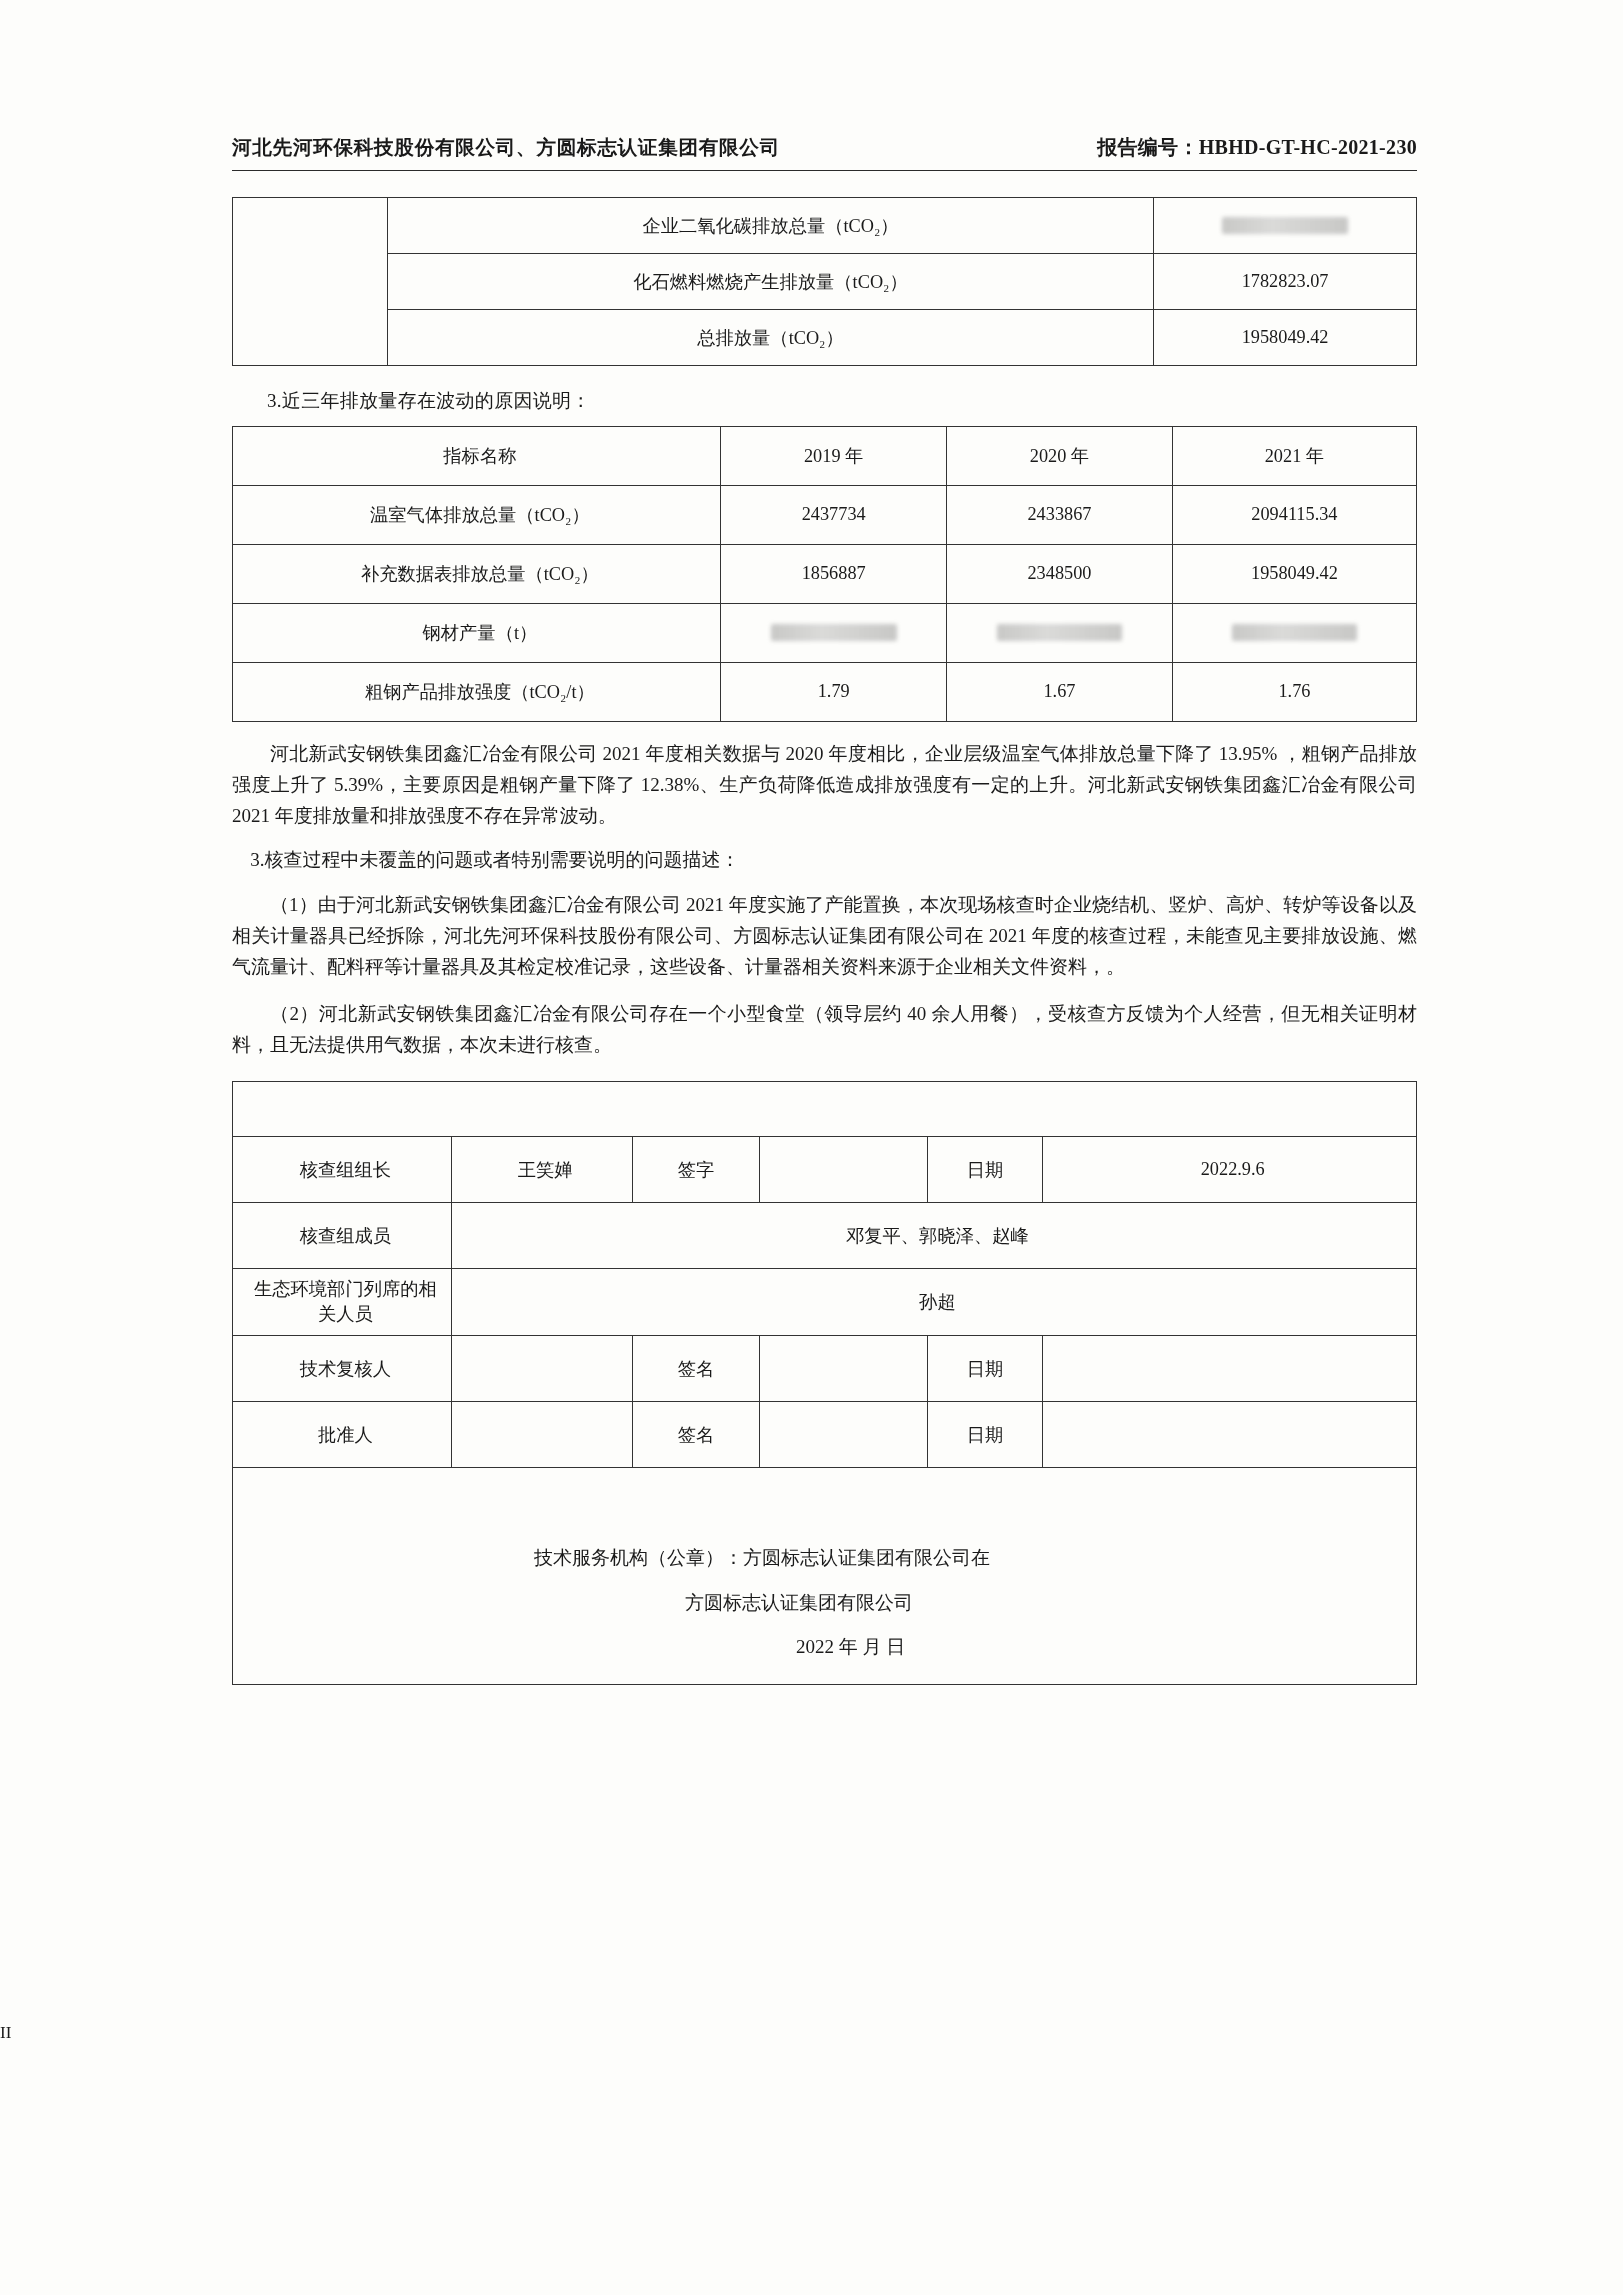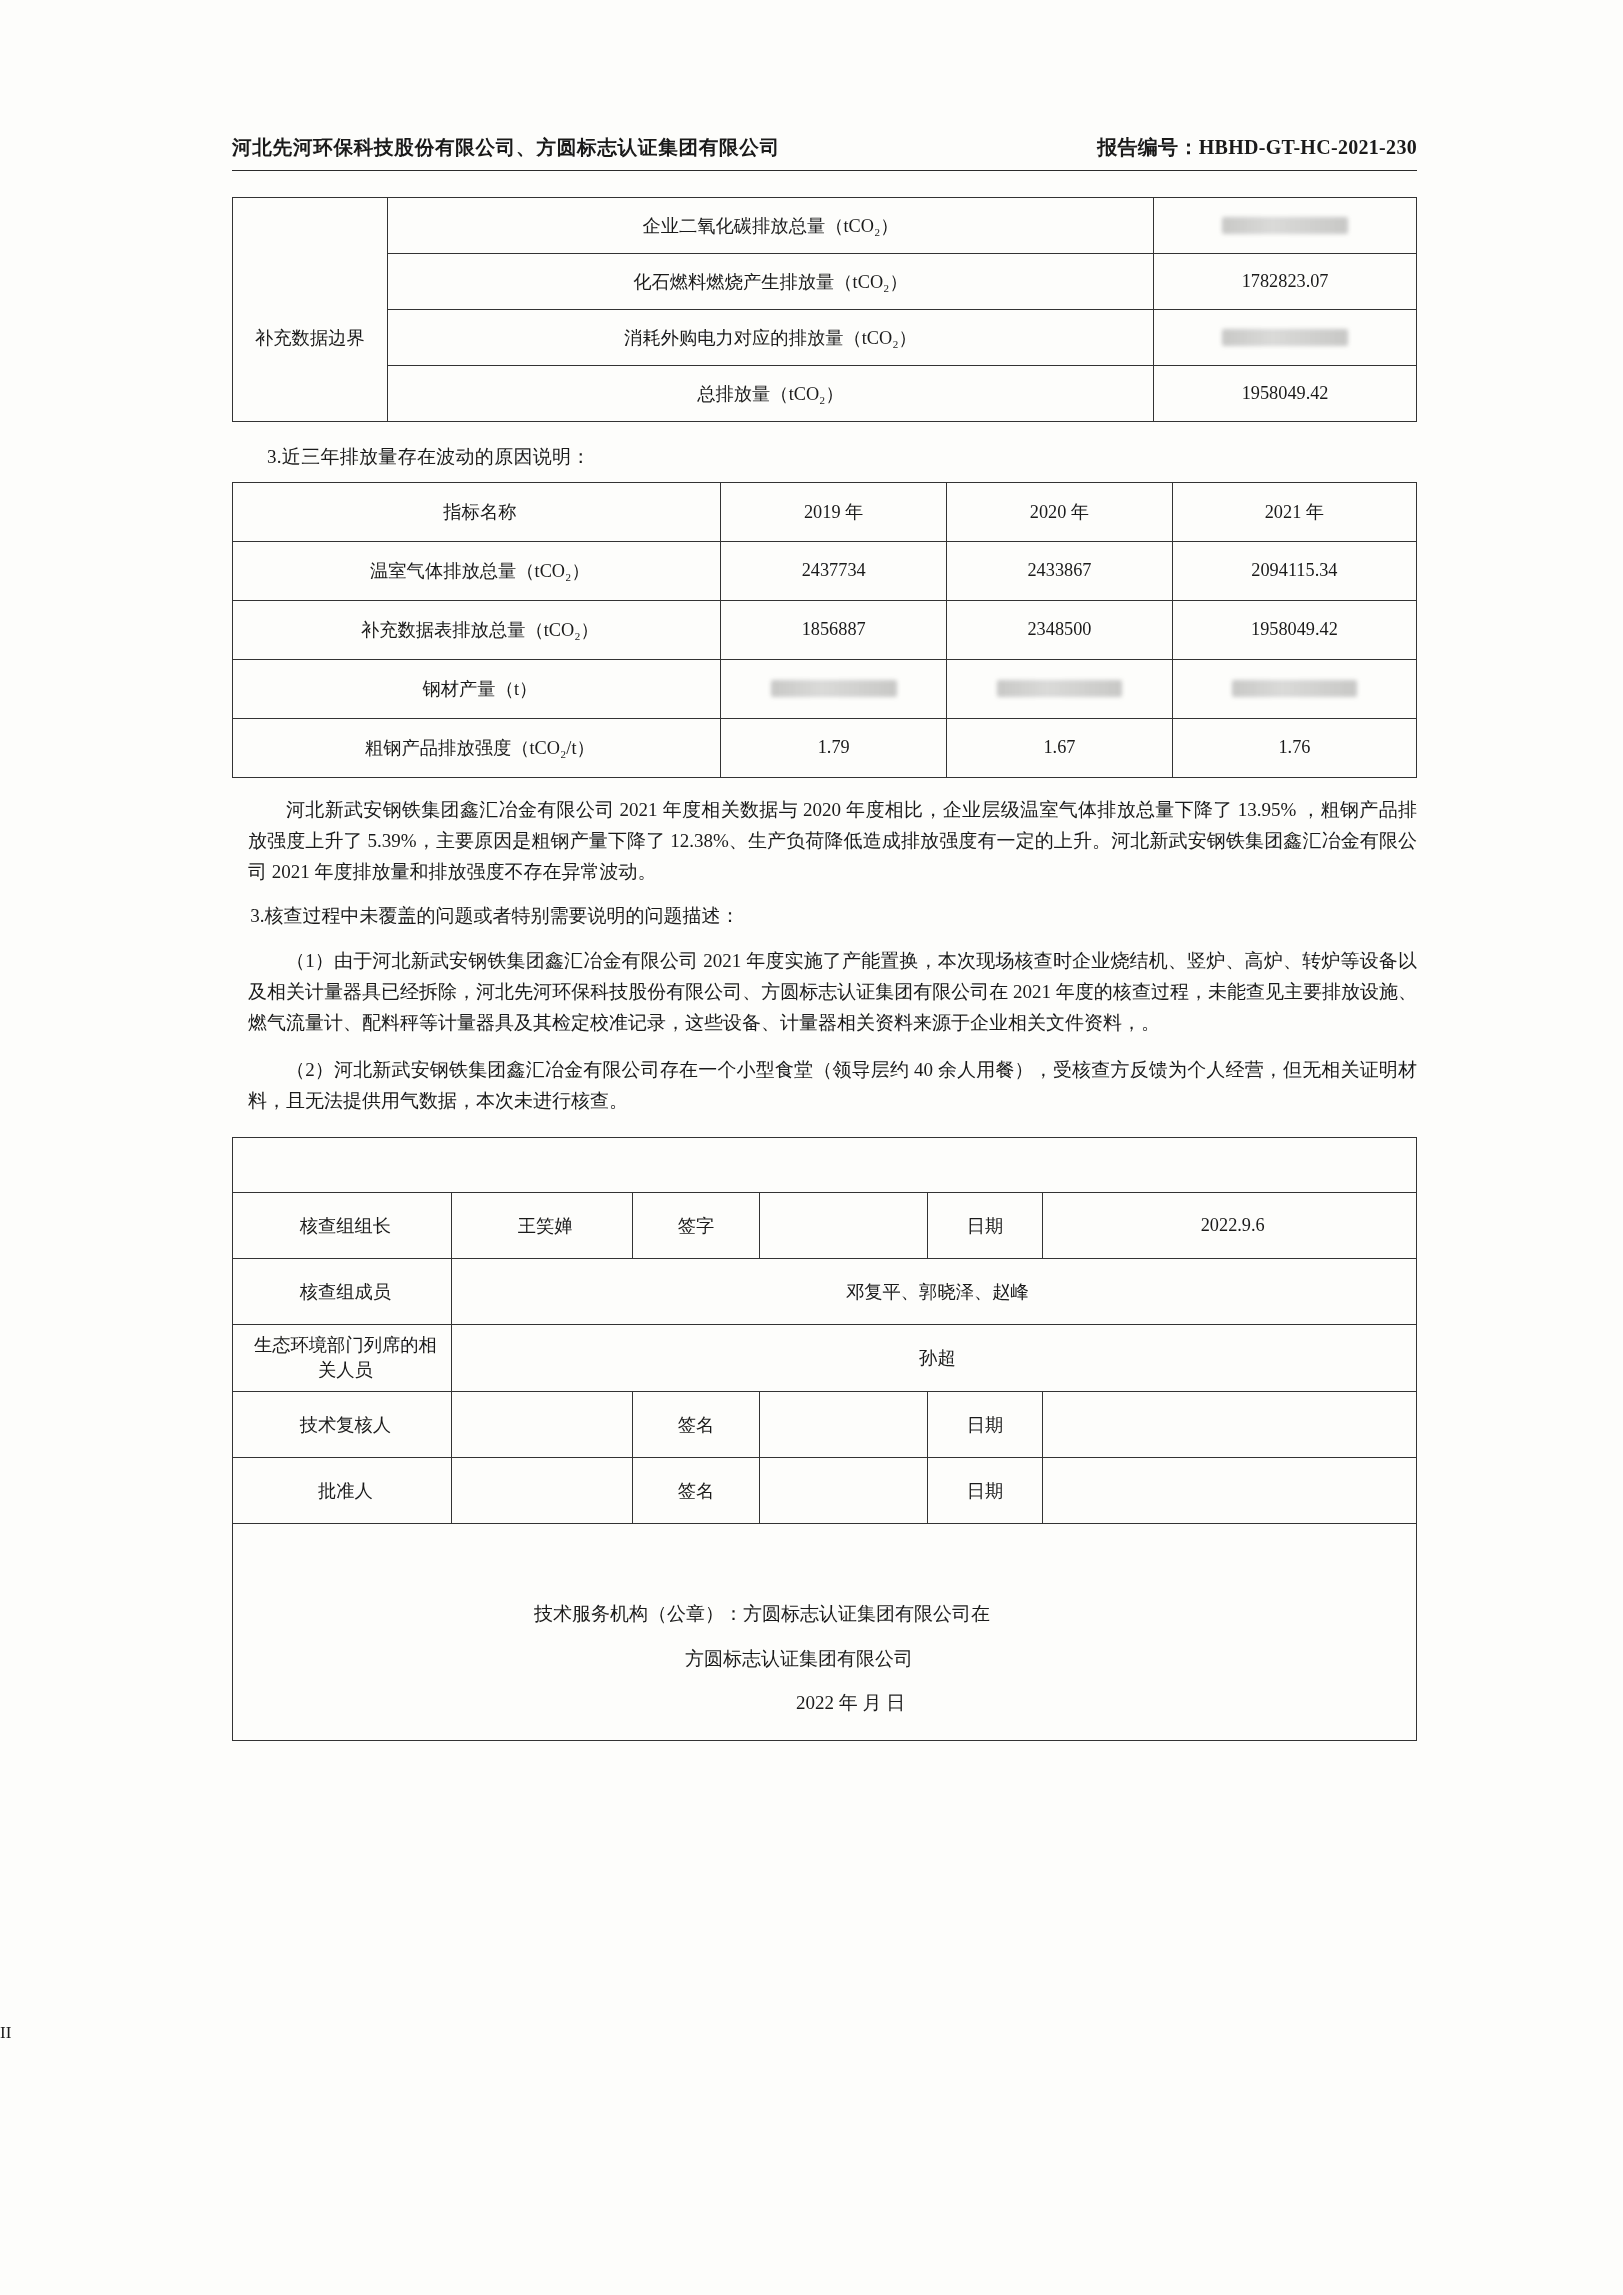--- a/index.html
+++ b/index.html
@@ -88,21 +88,21 @@
 
   .tbl-3y td { height: 41px; }
 
   .para {
     font-size: 19px;
     line-height: 1.62;
     margin: 17px 0 0 0;
     text-align: justify;
     text-justify: inter-ideograph;
   }
-  .para.indent { text-indent: 38px; margin-left: 16px; }
+  .para.indent { text-indent: 38px; }
   .sub-title {
     font-size: 19px;
     margin: 15.7px 0 0 0;
     text-indent: 18.3px;
   }
 
   
   .sig-wrap { margin-top: 20px; }
   .sig-table td {
     height: 48px;
@@ -152,25 +152,20 @@
       <tbody>
           <tr>
         <td class="c" style="width:128px; border-top:1px solid #333; border-bottom:none;"></td>
         <td class="c" style="width:700px;">企业二氧化碳排放总量（tCO₂）</td>
         <td class="c" style="width:229px;"><span class="redacted">2065243.56</span></td>
       </tr>
       <tr>
         <td class="c" style="border-top:none; border-bottom:none;"></td>
         <td class="c">化石燃料燃烧产生排放量（tCO₂）</td>
         <td class="c">1782823.07</td>
-      </tr>
-      <tr>
-        <td class="c" style="border-top:none; border-bottom:none;">补充数据边界</td>
-        <td class="c">消耗外购电力对应的排放量（tCO₂）</td>
-        <td class="c"><span class="redacted">175226.35</span></td>
       </tr>
       <tr>
         <td class="c" style="border-top:none;"></td>
         <td class="c">总排放量（tCO₂）</td>
         <td class="c">1958049.42</td>
       </tr>
     </tbody>
       </table>
 
     <div class="section-title">3.近三年排放量存在波动的原因说明：</div>

